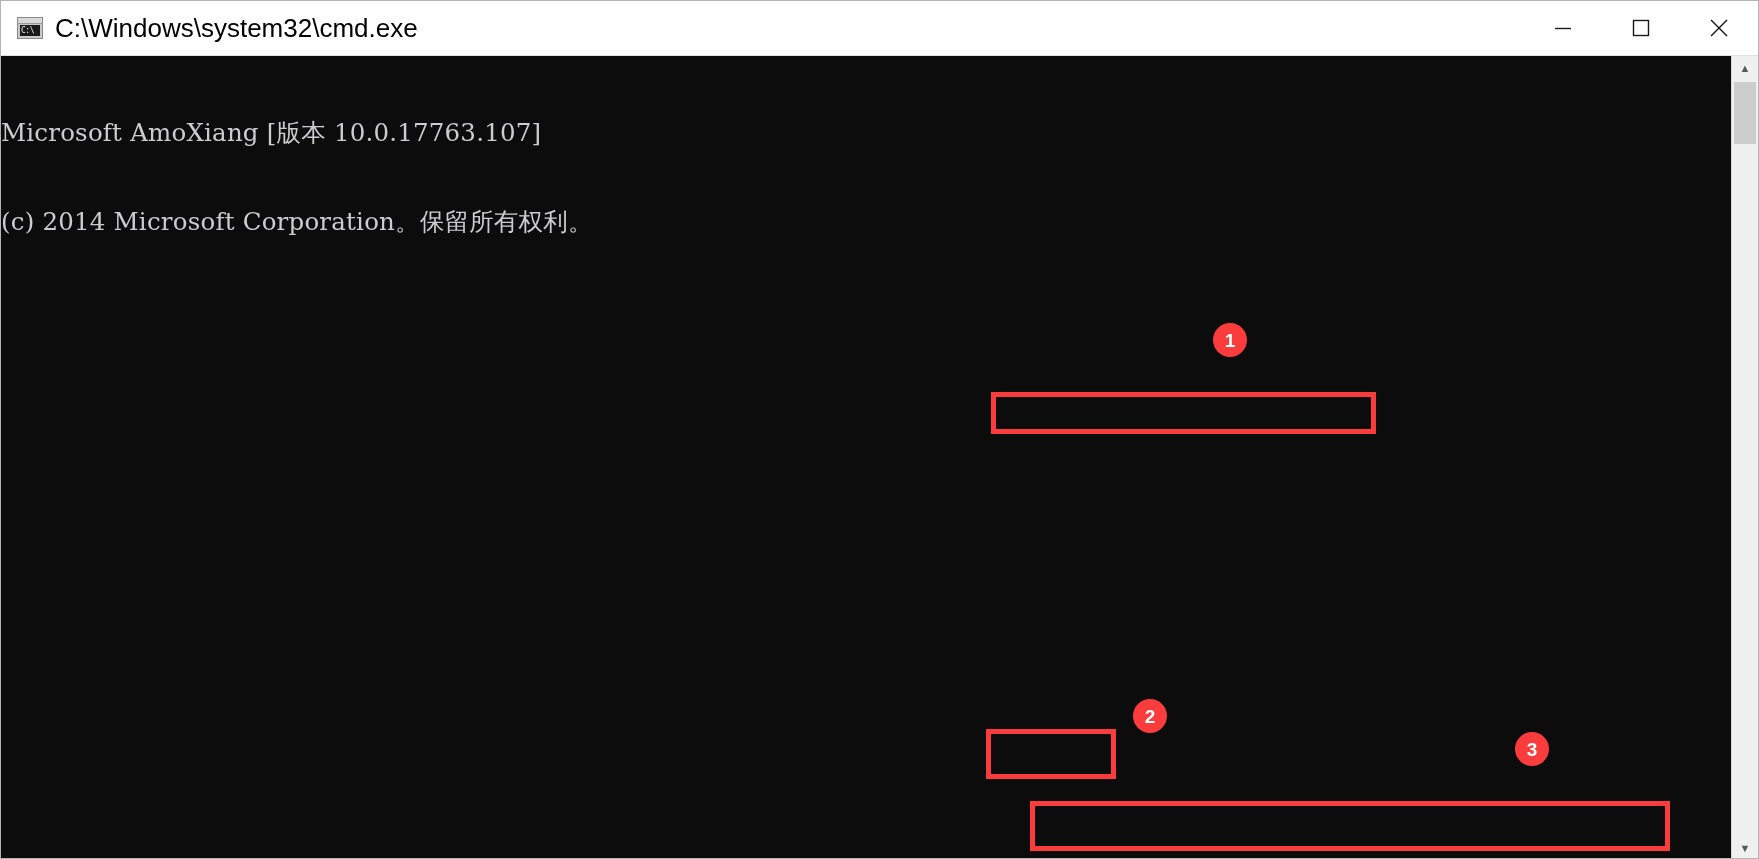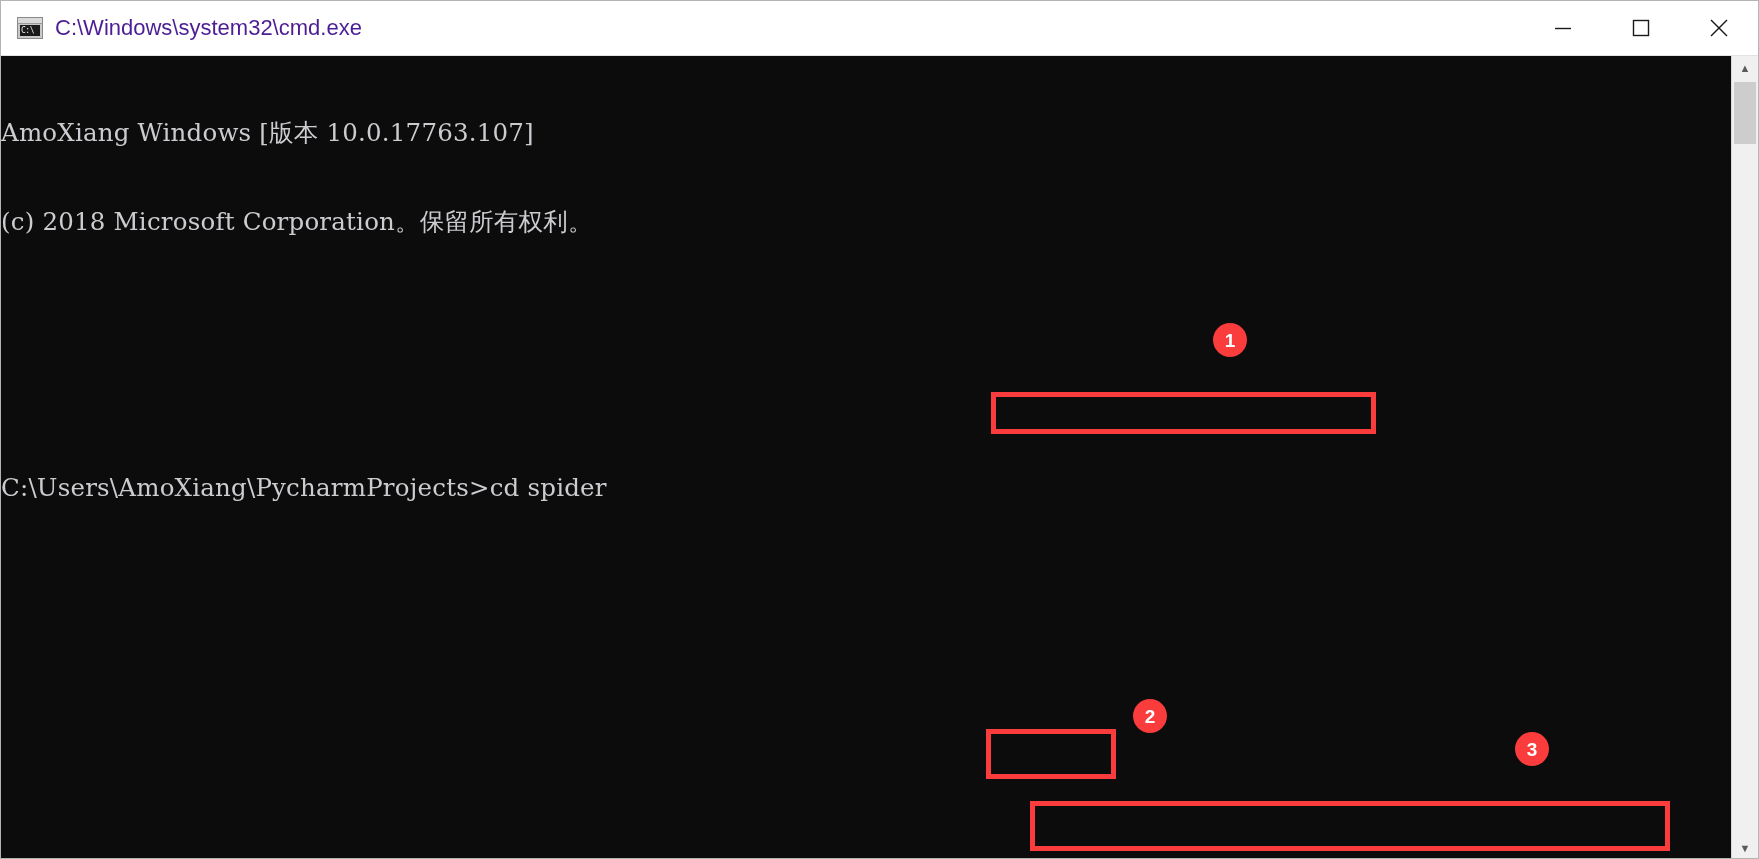--- a/index.html
+++ b/index.html
@@ -64,22 +64,22 @@
     background: #1a1a1a;
     color: #e8e8e8;
     font-family: "DejaVu Sans Mono", monospace;
     font-size: 8px;
     line-height: 11px;
     letter-spacing: -0.5px;
     padding-left: 1px;
     box-sizing: border-box;
   }
   #title-text {
-    font-size: 22px;
-    color: #4c1d95;
+    font-size: 26px;
+    color: #000000;
     font-family: "Liberation Sans", sans-serif;
     white-space: nowrap;
     line-height: 1;
   }
   #window-controls {
     display: flex;
     flex: none;
     height: 54px;
   }
   .win-btn {
@@ -213,25 +213,24 @@
           <line x1="21" y1="5" x2="5" y2="21" stroke="#1a1a1a" stroke-width="1.5"></line>
         </svg>
       </div>
     </div>
   </div>
 
   <div id="console-area">
 
     <div id="console">
       <div id="console-lines">
-        <div class="cline">AmoXiang Windows [版本 10.0.17763.107]</div>
-        <div class="cline">(c) 2018 Microsoft Corporation。保留所有权利。</div>
-        <div class="cline"></div>
-        <div class="cline"></div>
-        <div class="cline">C:\Users\AmoXiang\PycharmProjects&gt;cd spider</div>
+        <div class="cline">Microsoft AmoXiang [版本 10.0.17763.107]</div>
+        <div class="cline">(c) 2014 Microsoft Corporation。保留所有权利。</div>
+        <div class="cline"></div>
+        <div class="cline"></div>
         <div class="cline"></div>
         <div class="cline"></div>
         
         
         
         
         
         
         
         

